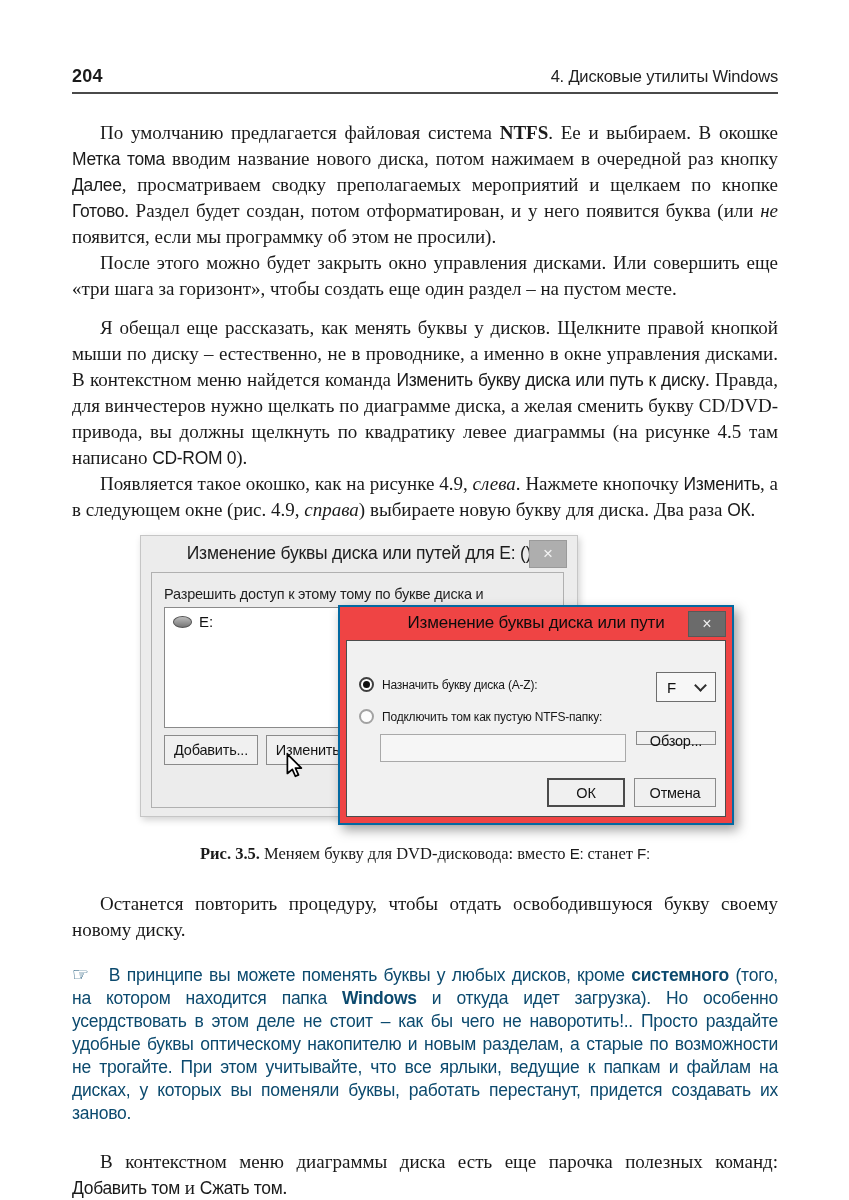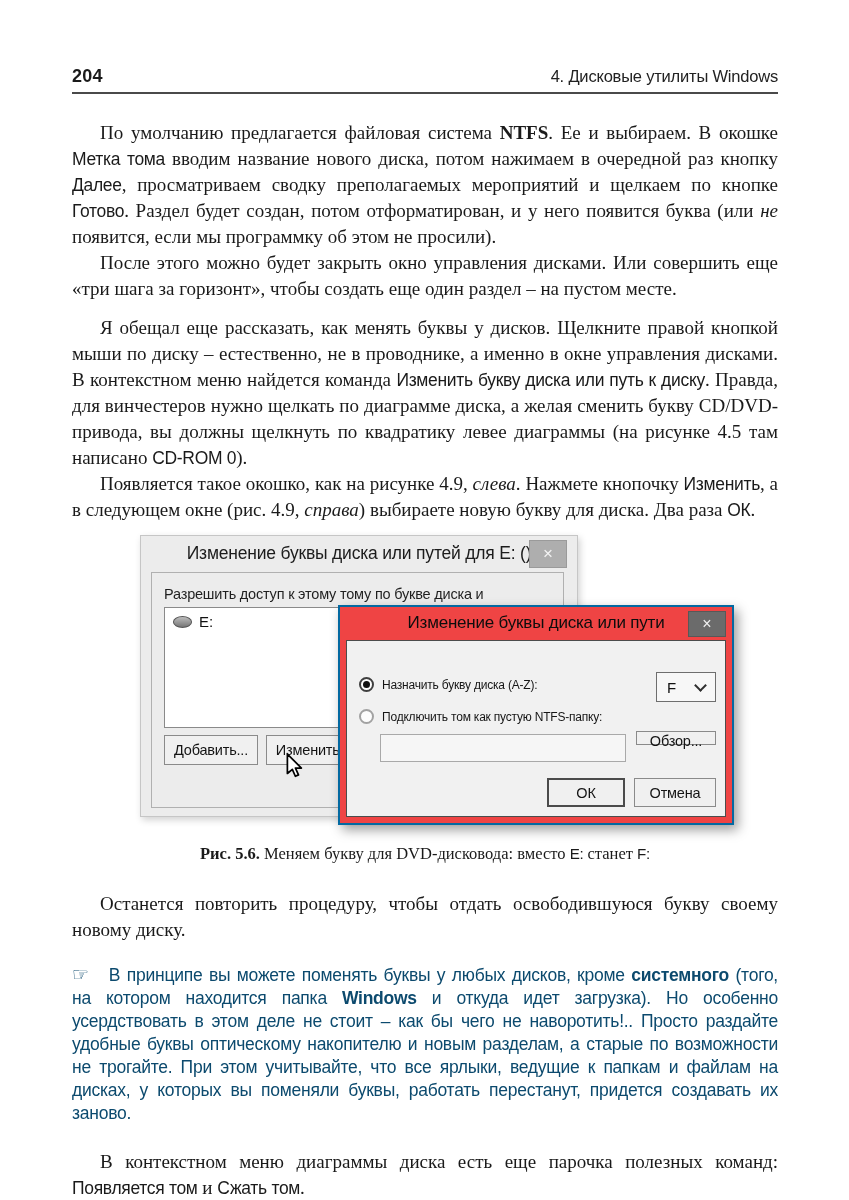--- a/index.html
+++ b/index.html
@@ -151,22 +151,22 @@
           <button class="winbtn btn-ok">ОК</button>
           <button class="winbtn btn-cancel">Отмена</button>
         </div>
       </div>
 
       <svg class="cursor" width="26" height="28" viewBox="0 0 24 26">
         <polygon points="4,1 4,19 8.6,15.2 11.4,21.6 14.3,20.3 11.5,14 17,14" fill="#ffffff" stroke="#000000" stroke-width="1.6" stroke-linejoin="round"></polygon>
       </svg>
     </figure>
 
-    <p class="caption"><span class="seg-b">Рис. 5.6.</span><span class="seg-r"> Меняем букву для DVD-дисковода: вместо </span><span class="seg-s">E:</span><span class="seg-r"> станет </span><span class="seg-s">F:</span></p>
+    <p class="caption"><span class="seg-b">Рис. 3.5.</span><span class="seg-r"> Меняем букву для DVD-дисковода: вместо </span><span class="seg-s">E:</span><span class="seg-r"> станет </span><span class="seg-s">F:</span></p>
 
     <p class="body ind gap2"><span class="seg-r">Останется повторить процедуру, чтобы отдать освободившуюся букву своему новому диску.</span></p>
 
     <p class="note"><span class="hand">☞</span><span><span class="seg-n">В принципе вы можете поменять буквы у любых дисков, кроме </span><span class="seg-nb">системного</span><span class="seg-n"> (того, на котором находится папка </span><span class="seg-nb">Windows</span><span class="seg-n"> и откуда идет загрузка). Но особенно усердствовать в этом деле не стоит – как бы чего не наворотить!.. Просто раздайте удобные буквы оптическому накопителю и новым разделам, а старые по возможности не трогайте. При этом учитывайте, что все ярлыки, ведущие к папкам и файлам на дисках, у которых вы поменяли буквы, работать перестанут, придется создавать их заново.</span></span></p>
 
-    <p class="body ind gap3"><span class="seg-r">В контекстном меню диаграммы диска есть еще парочка полезных команд: </span><span class="seg-s">Появляется том</span><span class="seg-r"> и </span><span class="seg-s">Сжать том</span><span class="seg-r">.</span></p>
+    <p class="body ind gap3"><span class="seg-r">В контекстном меню диаграммы диска есть еще парочка полезных команд: </span><span class="seg-s">Добавить том</span><span class="seg-r"> и </span><span class="seg-s">Сжать том</span><span class="seg-r">.</span></p>
 
   </div>
 </div>
 
 </body></html>

